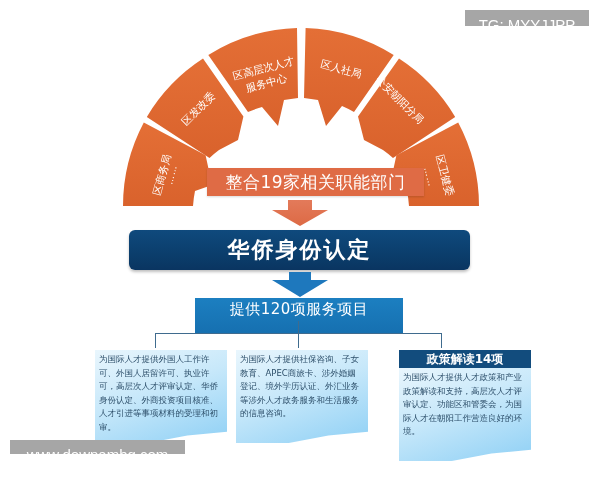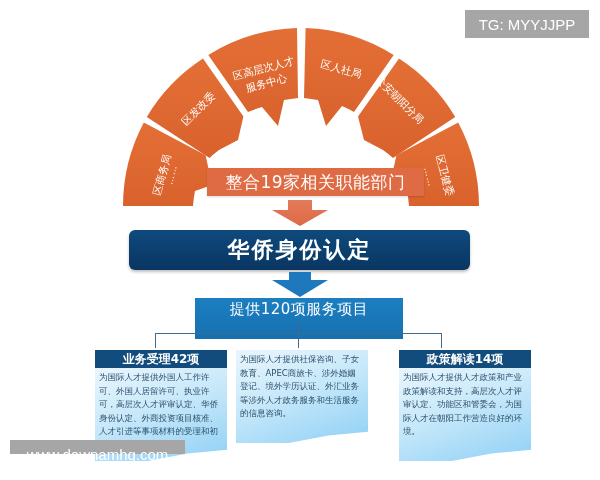--- a/index.html
+++ b/index.html
@@ -6,30 +6,30 @@
   body { width:600px; height:480px; background:#ffffff; position:relative; overflow:hidden;
          font-family:"DejaVu Sans", sans-serif; }
   .abs { position:absolute; }
   #fan { position:absolute; left:0; top:0; }
   .integrate-label { position:absolute; left:207px; top:168px; width:217px; height:28px;
      background:#df6b45; color:#fff; font-size:17px; line-height:28px; text-align:center;
      letter-spacing:0.5px; box-shadow:0 1px 2px rgba(0,0,0,0.15); }
   .platform { position:absolute; left:129px; top:230px; width:341px; height:40px; border-radius:6px;
      background:linear-gradient(#0f4a7d,#0b3e6c 60%,#0a3561); color:#fff; font-size:22px; font-weight:bold;
      line-height:40px; text-align:center; letter-spacing:2px; box-shadow:0 2px 3px rgba(0,0,0,0.25); }
-  .services { position:absolute; left:195px; top:298px; width:208px; height:41px;
+  .services { position:absolute; left:195px; top:298px; width:208px; height:35px;
      background:linear-gradient(#1c7fc1,#1670b0); color:#fff; font-size:15px; line-height:23px;
      text-align:center; letter-spacing:0.5px; }
   .card { position:absolute; top:350px; width:132px; }
   .card-head { height:18px; background:#124c7d; color:#fff; font-size:12px; font-weight:bold;
      line-height:18px; text-align:center; }
   .card-body { background:linear-gradient(160deg,#e9f6fd 0%,#c7e8fa 45%,#8fd0f5 100%);
      color:#2d4f6a; font-size:8.5px; line-height:13.5px; padding:3px 4px 16px 4px; height:74px;
      clip-path:polygon(0 0,100% 0,100% 88%,70% 92%,40% 100%,0 100%); }
-  .watermark-tg { position:absolute; left:465px; top:10px; width:124px; height:28px; background:#a6a6a6;
+  .watermark-tg { position:absolute; left:465px; top:10px; width:124px; height:16px; background:#a6a6a6;
      color:#fff; font-family:"Liberation Sans", sans-serif; font-size:15px; line-height:30px; text-align:center; }
   .watermark-site { position:absolute; left:10px; top:440px; width:175px; height:14px; background:#a6a6a6;
      color:#fff; font-family:"Liberation Sans", sans-serif; font-size:15px; line-height:30px; text-align:center; }
   .line { position:absolute; background:#3f6b8e; }
 </style>
 </head>
 <body>
 
 <svg id="fan" width="600" height="230" viewBox="0 0 600 230">
   <defs>
@@ -83,21 +83,20 @@
 
 <div class="services">提供120项服务项目</div>
 
 <div class="line" style="left:298px;top:321px;width:1px;height:13px;"></div>
 <div class="line" style="left:155px;top:333px;width:286px;height:1px;"></div>
 <div class="line" style="left:155px;top:333px;width:1px;height:15px;"></div>
 <div class="line" style="left:298px;top:333px;width:1px;height:15px;"></div>
 <div class="line" style="left:441px;top:333px;width:1px;height:15px;"></div>
 
 <div class="card" style="left:95px;">
-  <div class="card-head">业务受理42项</div>
   <div class="card-body">为国际人才提供外国人工作许可、外国人居留许可、执业许可，高层次人才评审认定、华侨身份认定、外商投资项目核准、人才引进等事项材料的受理和初审。</div>
 </div>
 <div class="card" style="left:236px;">
   <div class="card-body">为国际人才提供社保咨询、子女教育、APEC商旅卡、涉外婚姻登记、境外学历认证、外汇业务等涉外人才政务服务和生活服务的信息咨询。</div>
 </div>
 <div class="card" style="left:399px;">
   <div class="card-head">政策解读14项</div>
   <div class="card-body">为国际人才提供人才政策和产业政策解读和支持，高层次人才评审认定、功能区和管委会，为国际人才在朝阳工作营造良好的环境。</div>
 </div>
 

